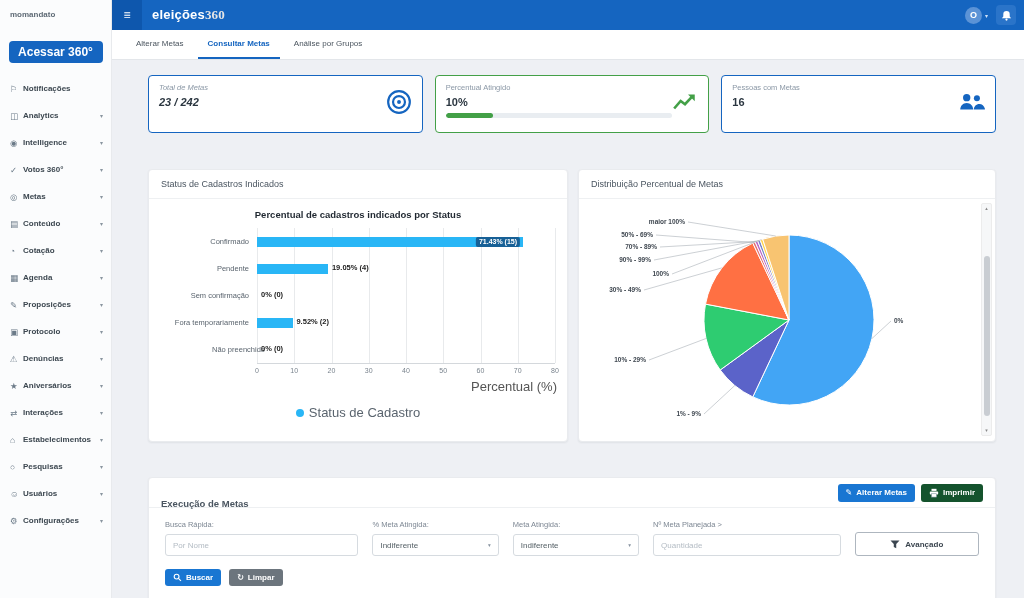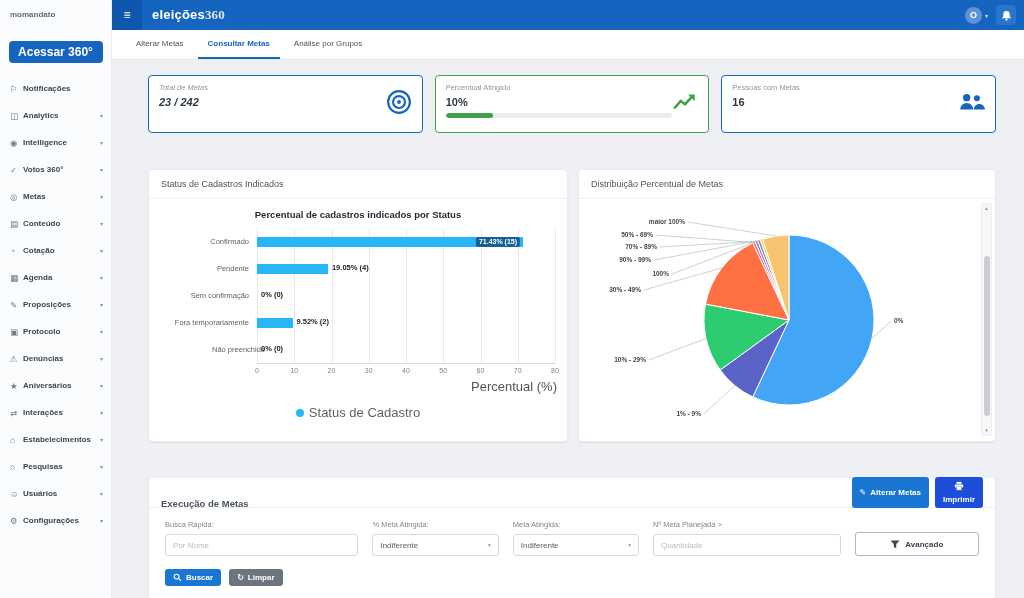--- a/index.html
+++ b/index.html
@@ -72,21 +72,21 @@
   .pie-scroll .up { top:0; } .pie-scroll .down { bottom:0; }
   .pie-scroll .thumb { position:absolute; left:1.5px; width:6px; top:52px; height:160px; background:#c9cdd2; border-radius:3px; cursor:pointer; }
 
   
   .exec { margin-top:35px; min-height:140px; }
   .exec-h { display:flex; align-items:center; height:30px; padding:0 12px; border-bottom:1px solid #eef0f2; }
   .exec-title { font-size:9.5px; font-weight:bold; color:#4a5560;margin-top:21px; }
   .exec-actions { margin-left:auto; display:flex; gap:6px; }
   .btn { display:inline-flex; align-items:center; gap:4px; border:none; border-radius:3px; font-size:8px; font-weight:bold; color:#fff; padding:4px 8px; font-family:inherit; cursor:pointer; }
   .btn.blue { background:#1976D2; }
-  .btn.gray { background:#1d4ed8;flex-direction:column; }
+  .btn.gray { background:#14532d; }
   .btn.dark-gray { background:#6c757d; }
   .exec-form { display:flex; padding:12px 16px 0; gap:14px; align-items:flex-end; }
   .field { display:flex; flex-direction:column; }
   .field label { font-size:7.5px; color:#7d8793; margin-bottom:5px; }
   .field input { height:22px; border:1px solid #d6dbe0; border-radius:3px; font-size:8px; padding:0 7px; color:#444; font-family:inherit; width:100%; }
   .field input::placeholder { color:#b4bcc4; }
   .select { height:22px; border:1px solid #d6dbe0; border-radius:3px; font-size:8px; color:#556066; display:flex; align-items:center; justify-content:space-between; padding:0 7px; background:#fff; cursor:pointer; }
   .select .sc { font-size:5.5px; color:#8893a0; }
   .w1 { width:196px; } .w2 { width:128px; } .w3 { width:128px; } .w4 { width:190px; }
   .adv-btn { margin-left:auto; width:126px; height:24px; border:1px solid #aeb6bf; border-radius:3px; background:#fff; font-size:8px; font-weight:bold; color:#3c4650; display:flex; align-items:center; justify-content:center; gap:5px; font-family:inherit; cursor:pointer; }

